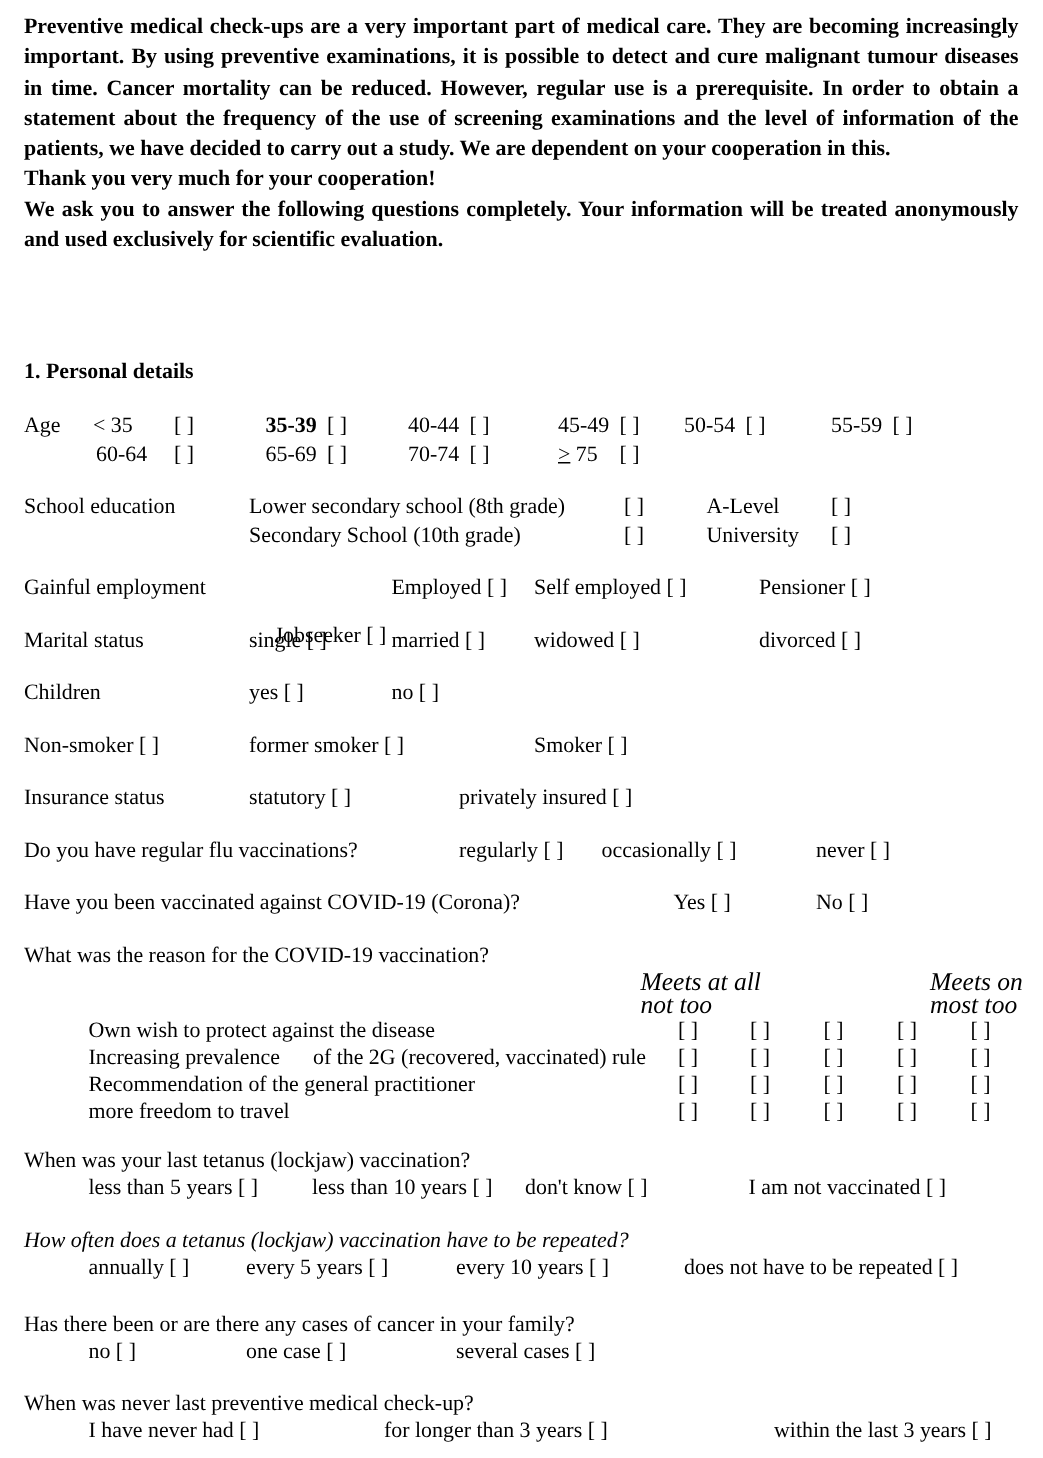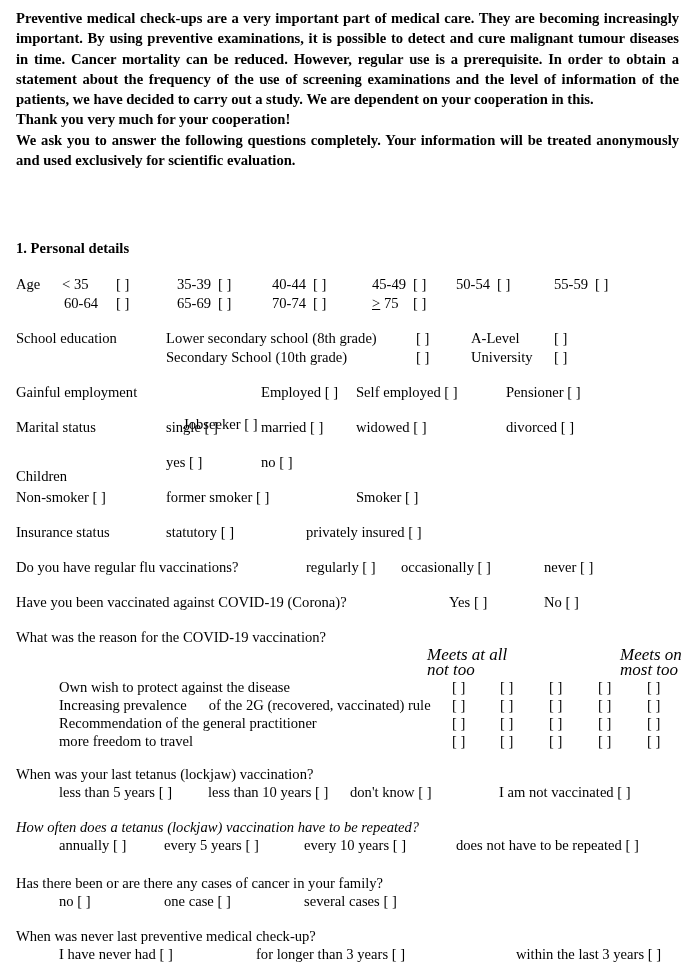--- a/index.html
+++ b/index.html
@@ -105,21 +105,21 @@
     <p class="para lastline-left">Thank you very much for your cooperation!</p>
     <p class="para">We ask you to answer the following questions completely. Your information will be treated anonymously and used exclusively for scientific evaluation.</p>
   </div>
 
   <div class="section-heading">1. Personal details</div>
 
   <div class="row" style="top:275px;">
     <span class="cell" style="left:0px;">Age</span>
     <span class="cell" style="left:36px;margin-left:10px;">&lt; 35</span>
     <span class="cell box" style="left:100px;">[ ]</span>
-    <span class="cell" style="left:161px;">35-39</span>
+    <span class="cell" style="left:161px;font-weight:bold;">35-39</span>
     <span class="cell box" style="left:202px;">[ ]</span>
     <span class="cell" style="left:256px;">40-44</span>
     <span class="cell box" style="left:297px;">[ ]</span>
     <span class="cell" style="left:356px;">45-49</span>
     <span class="cell box" style="left:397px;">[ ]</span>
     <span class="cell" style="left:440px;">50-54</span>
     <span class="cell box" style="left:481px;">[ ]</span>
     <span class="cell" style="left:538px;">55-59</span>
     <span class="cell box" style="left:579px;">[ ]</span>
   </div>
@@ -159,21 +159,21 @@
 
   <div class="row" style="top:418px;">
     <span class="cell" style="left:0px;">Marital status</span>
     <span class="cell" style="left:150px;">single [ ]</span>
     <span class="cell" style="left:245px;">married [ ]</span>
     <span class="cell" style="left:340px;">widowed [ ]</span>
     <span class="cell" style="left:490px;">divorced [ ]</span>
   </div>
 
   <div class="row" style="top:453px;">
-    <span class="cell" style="left:0px;margin-top:14px;">Children</span>
+    <span class="cell" style="left:0px;">Children</span>
     <span class="cell" style="left:150px;">yes [ ]</span>
     <span class="cell" style="left:245px;">no [ ]</span>
   </div>
 
   <div class="row" style="top:488px;">
     <span class="cell" style="left:0px;">Non-smoker [ ]</span>
     <span class="cell" style="left:150px;">former smoker [ ]</span>
     <span class="cell" style="left:340px;">Smoker [ ]</span>
   </div>
 

